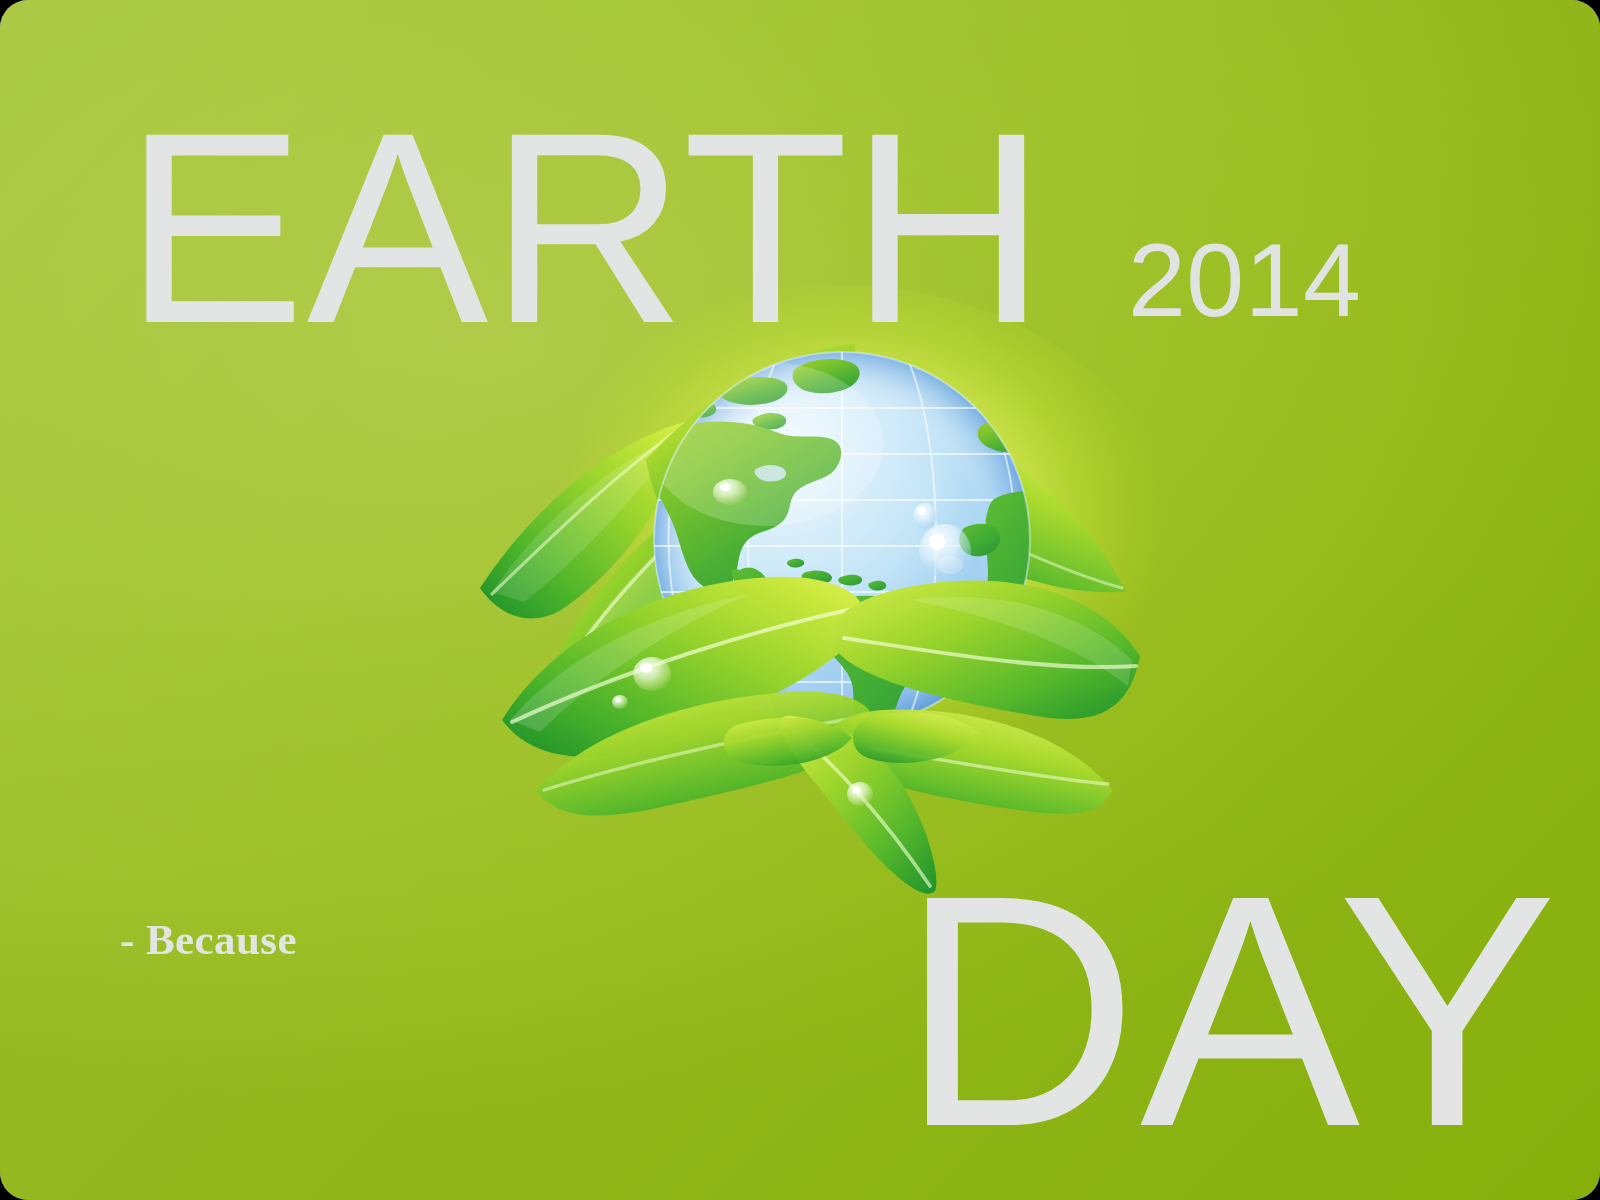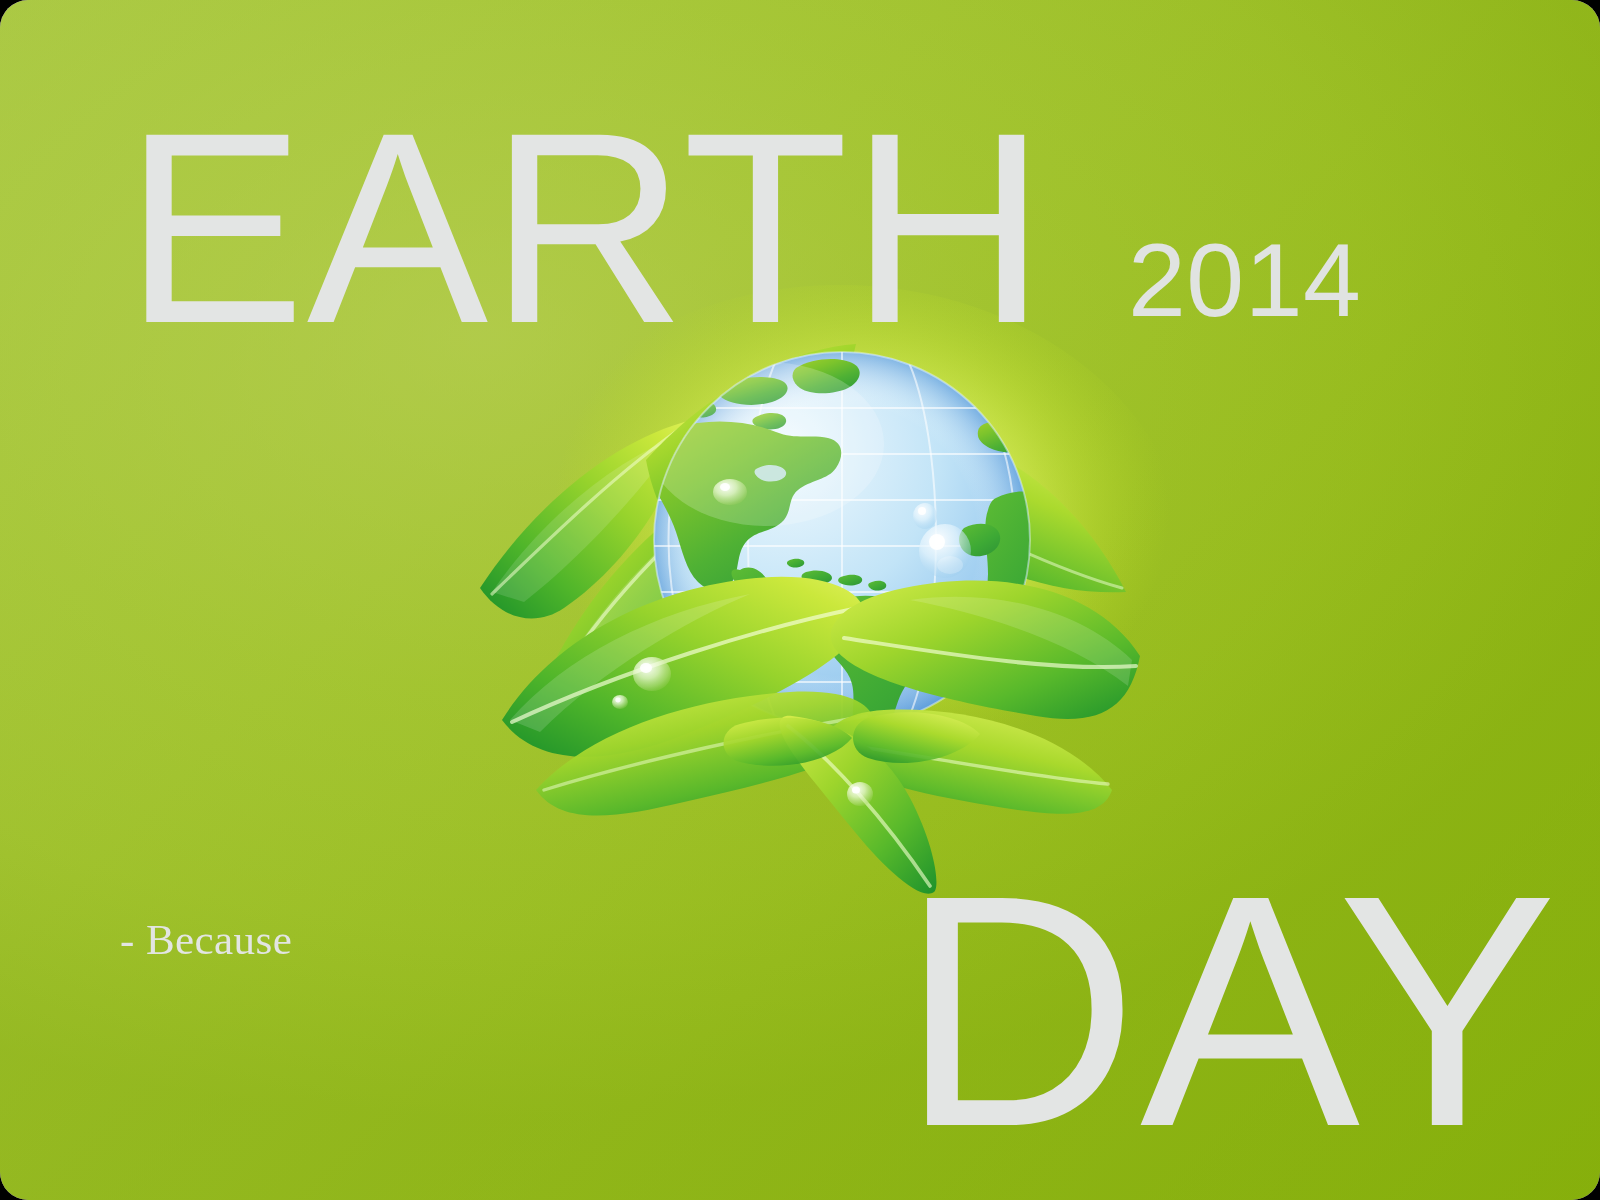--- a/index.html
+++ b/index.html
@@ -62,21 +62,21 @@
     position: absolute;
     left: 120px;
     top: 912px;
     color: #e2e5e2;
     font-family: "Liberation Serif", serif;
     font-size: 43px;
     line-height: 1.32;
     font-weight: 400;
     letter-spacing: 0.01em;
   }
-  #tagline .line { display: block; }
+  #tagline .line { display: block; font-weight: bold; }
 
   
   #emblem {
     position: absolute;
     left: 440px;
     top: 320px;
     width: 760px;
     height: 580px;
   }
   #emblem svg { display: block; width: 100%; height: 100%; overflow: visible; }

